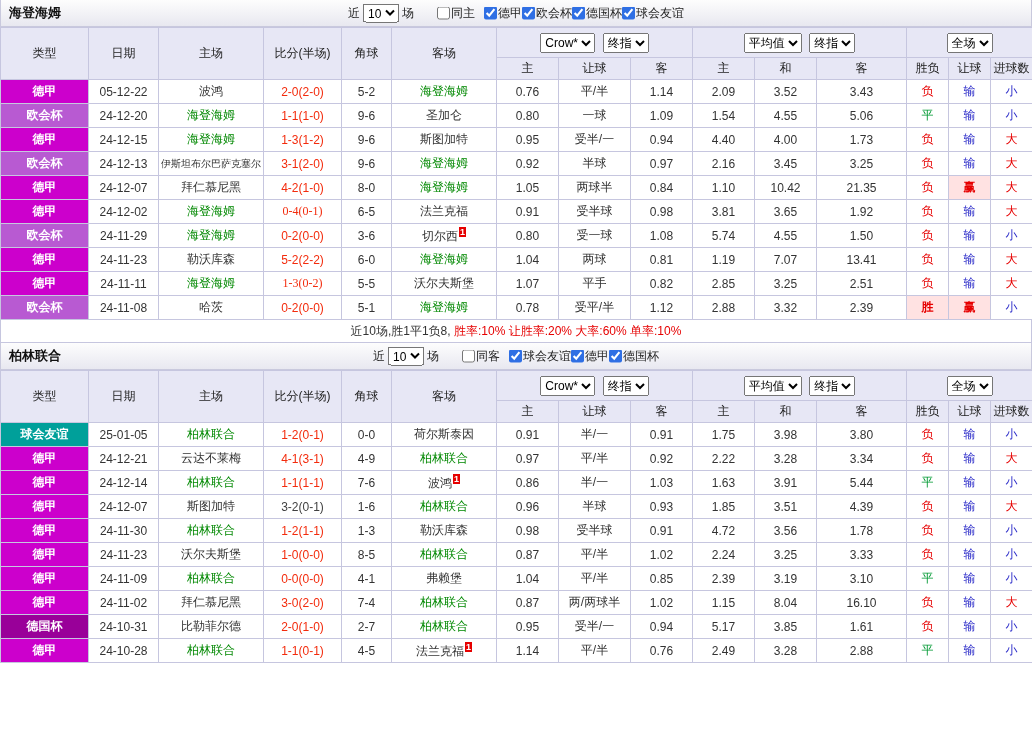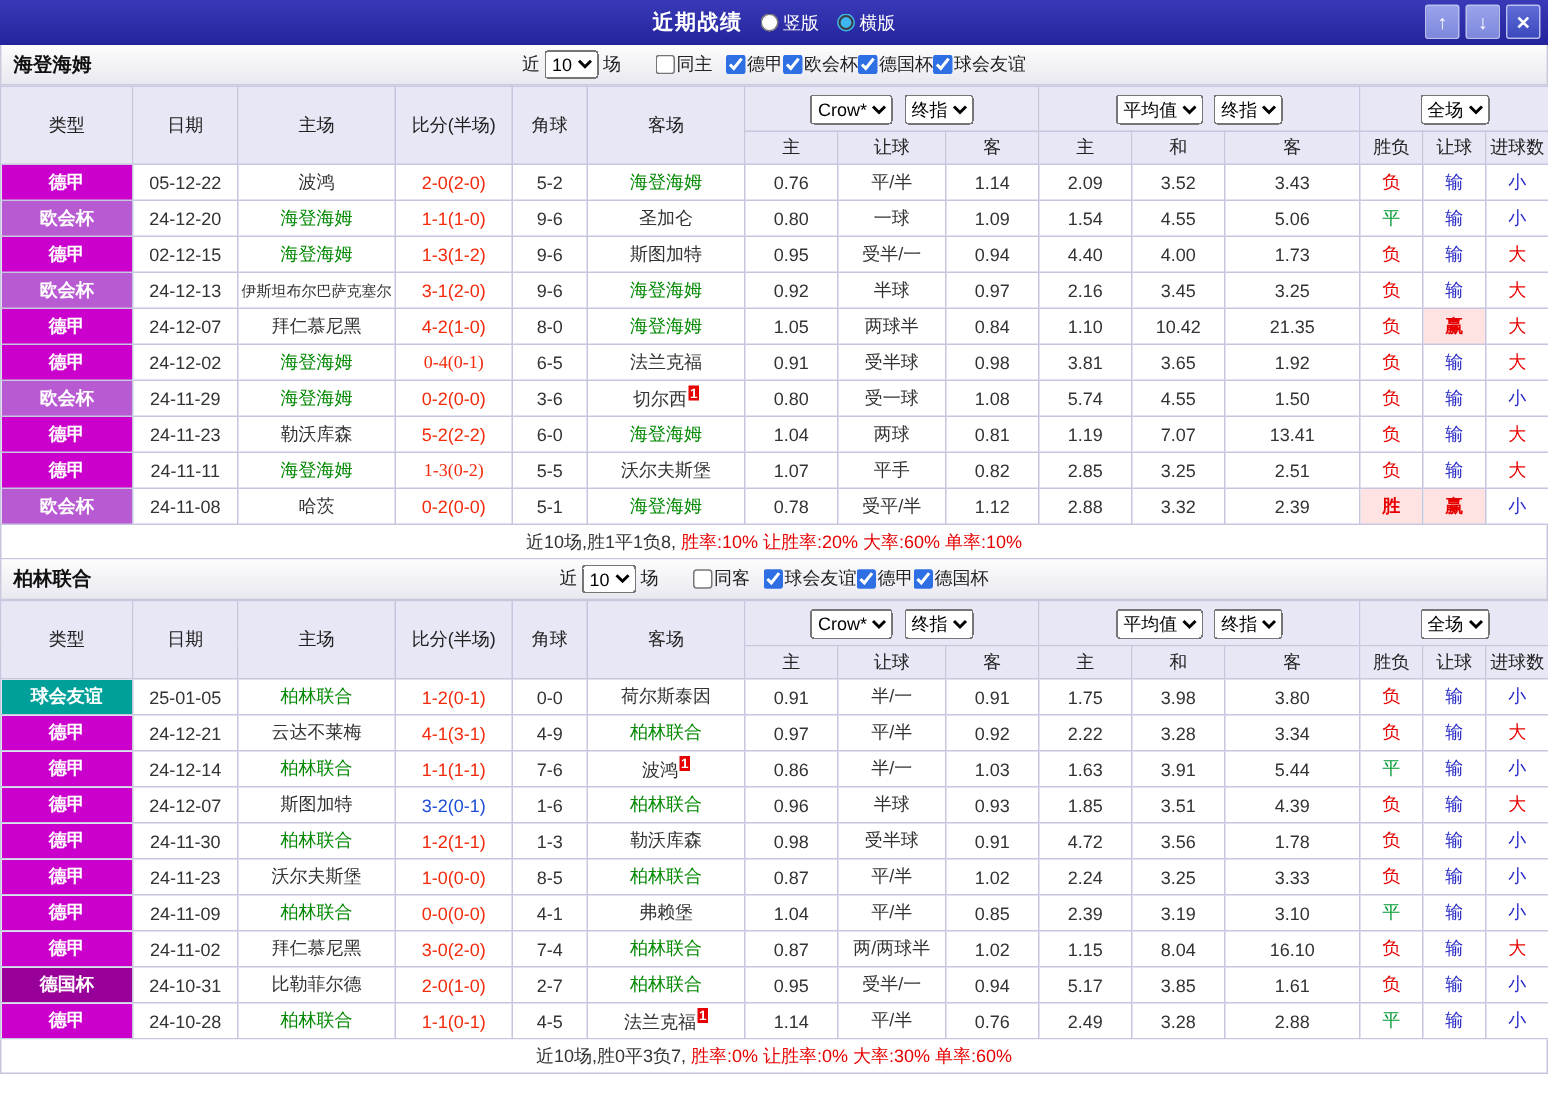--- a/index.html
+++ b/index.html
@@ -68,38 +68,20 @@
     height: 23px; line-height: 22px; text-align: center;
     border: 1px solid #c6c6df; border-top: none; font-size: 12px; color: #333; background: #fff;
   }
   .summary .stats { color: #e60000; text-align: center; }
 </style>
 </head>
 <body>
 
 <div class="window">
 
-  <div class="titlebar">
-    <div class="title-group">
-      <span class="win-title">近期战绩</span>
-      <label class="layout-radio-label">
-        <input type="radio" name="layout" style="">
-        <span>竖版</span>
-      </label>
-      <label class="layout-radio-label">
-        <input type="radio" name="layout" checked="" style="">
-        <span>横版</span>
-      </label>
-    </div>
-    <div class="tb-buttons">
-      <button class="tb-btn">↑</button>
-      <button class="tb-btn">↓</button>
-      <button class="tb-btn close">✕</button>
-    </div>
-  </div>
 
   <section class="team-section">
     <div class="team-header">
       <span class="team-title">海登海姆</span>
       <div class="filter-bar">
         <span>近</span>
         <select><option>10</option></select>
         <span>场</span>
         <label class="chk same-filter">
           <input type="checkbox" class="same-cb" style="">
@@ -205,21 +187,21 @@
             <td>1.09</td>
             <td>1.54</td>
             <td>4.55</td>
             <td>5.06</td>
             <td style="color: rgb(0, 153, 51);">平</td>
             <td style="color: rgb(41, 41, 200);">输</td>
             <td style="color: rgb(41, 41, 200);">小</td>
           </tr>
           <tr>
             <td class="type-cell" style="background: rgb(204, 0, 204);">德甲</td>
-            <td>02-12-15</td>
+            <td>24-12-15</td>
             <td><span style="color: rgb(0, 136, 0);">海登海姆</span></td>
             <td style="color: rgb(243, 43, 12);">1-3(1-2)</td>
             <td>9-6</td>
             <td><span>斯图加特</span></td>
             <td>0.95</td>
             <td>受半/一</td>
             <td>0.94</td>
             <td>4.40</td>
             <td>4.00</td>
             <td>1.73</td>
@@ -479,21 +461,21 @@
             <td>3.91</td>
             <td>5.44</td>
             <td style="color: rgb(0, 153, 51);">平</td>
             <td style="color: rgb(41, 41, 200);">输</td>
             <td style="color: rgb(41, 41, 200);">小</td>
           </tr>
           <tr>
             <td class="type-cell" style="background: rgb(204, 0, 204);">德甲</td>
             <td>24-12-07</td>
             <td><span>斯图加特</span></td>
-            <td style="color: #1d4ed8;">3-2(0-1)</td>
+            <td style="color: #404040;">3-2(0-1)</td>
             <td>1-6</td>
             <td><span style="color: rgb(0, 136, 0);">柏林联合</span></td>
             <td>0.96</td>
             <td>半球</td>
             <td>0.93</td>
             <td>1.85</td>
             <td>3.51</td>
             <td>4.39</td>
             <td style="color: rgb(230, 0, 0);">负</td>
             <td style="color: rgb(41, 41, 200);">输</td>
@@ -596,18 +578,15 @@
             <td>0.76</td>
             <td>2.49</td>
             <td>3.28</td>
             <td>2.88</td>
             <td style="color: rgb(0, 153, 51);">平</td>
             <td style="color: rgb(41, 41, 200);">输</td>
             <td style="color: rgb(41, 41, 200);">小</td>
           </tr>
         </tbody>
     </table>
-    <div class="summary">
-      <span>近10场,胜0平3负7, </span><span class="stats">胜率:0% 让胜率:0% 大率:30% 单率:60%</span>
-    </div>
   </section>
 
 </div>
 
 </body></html>

